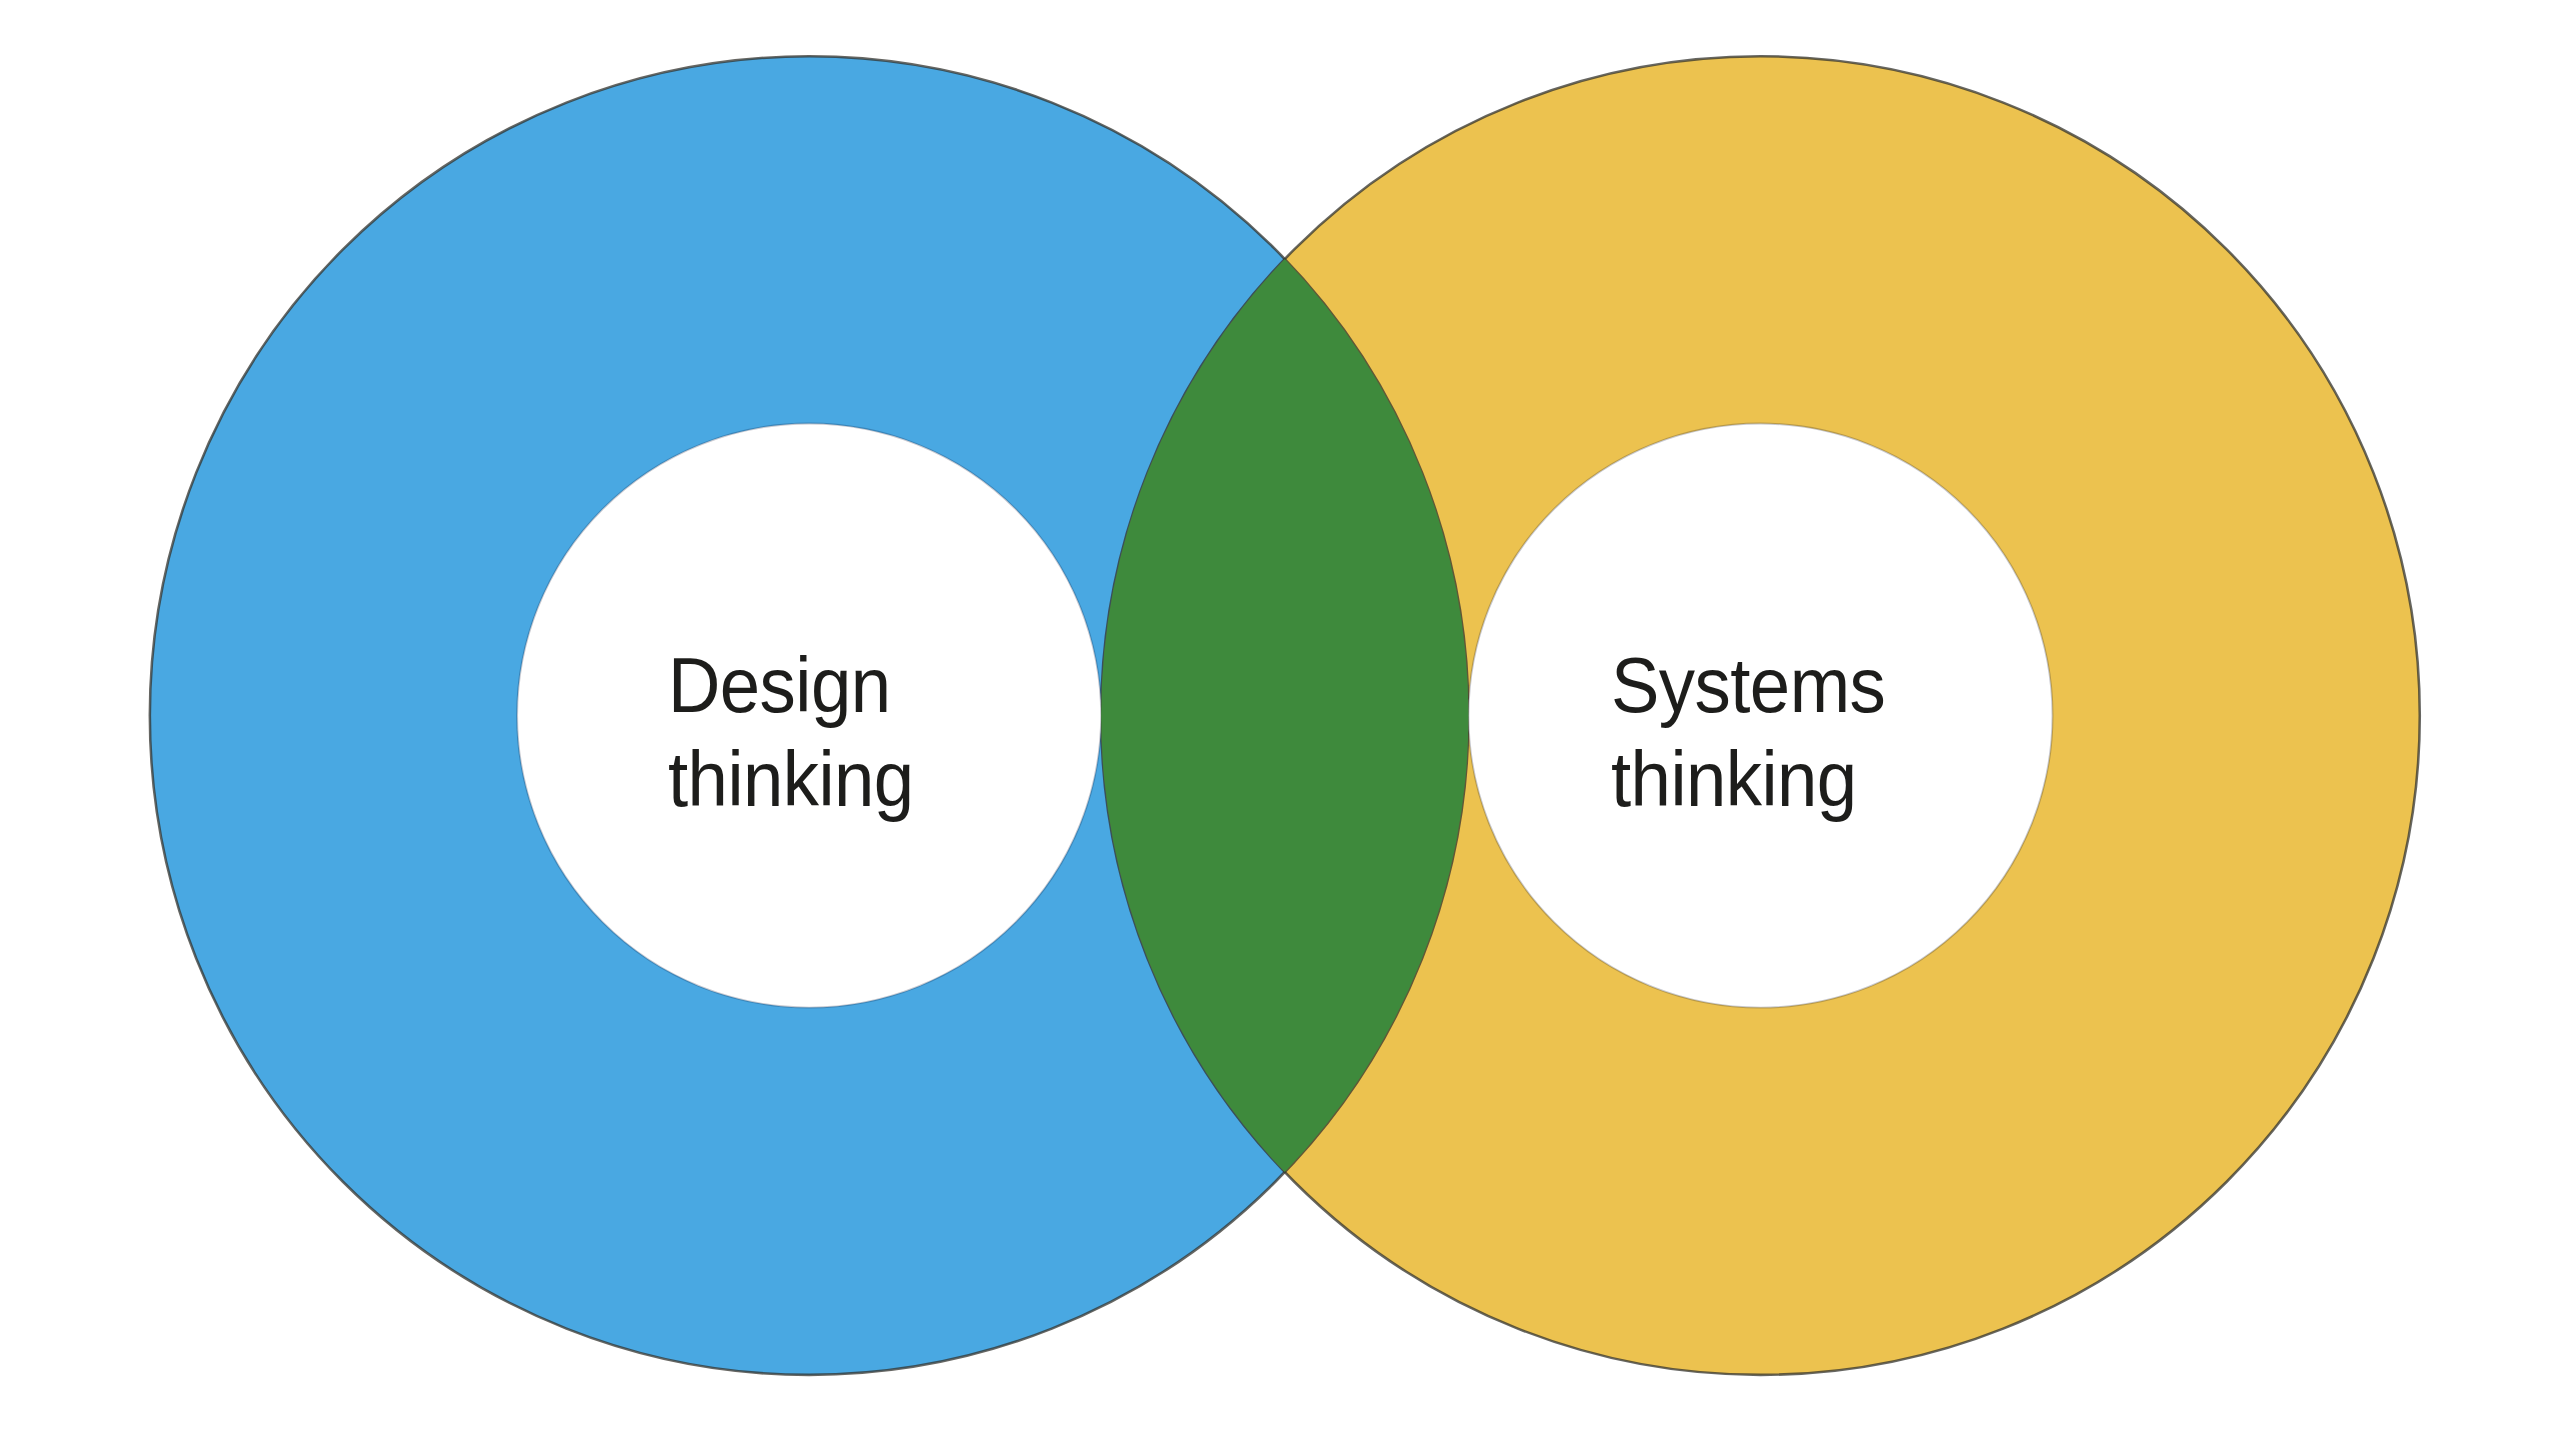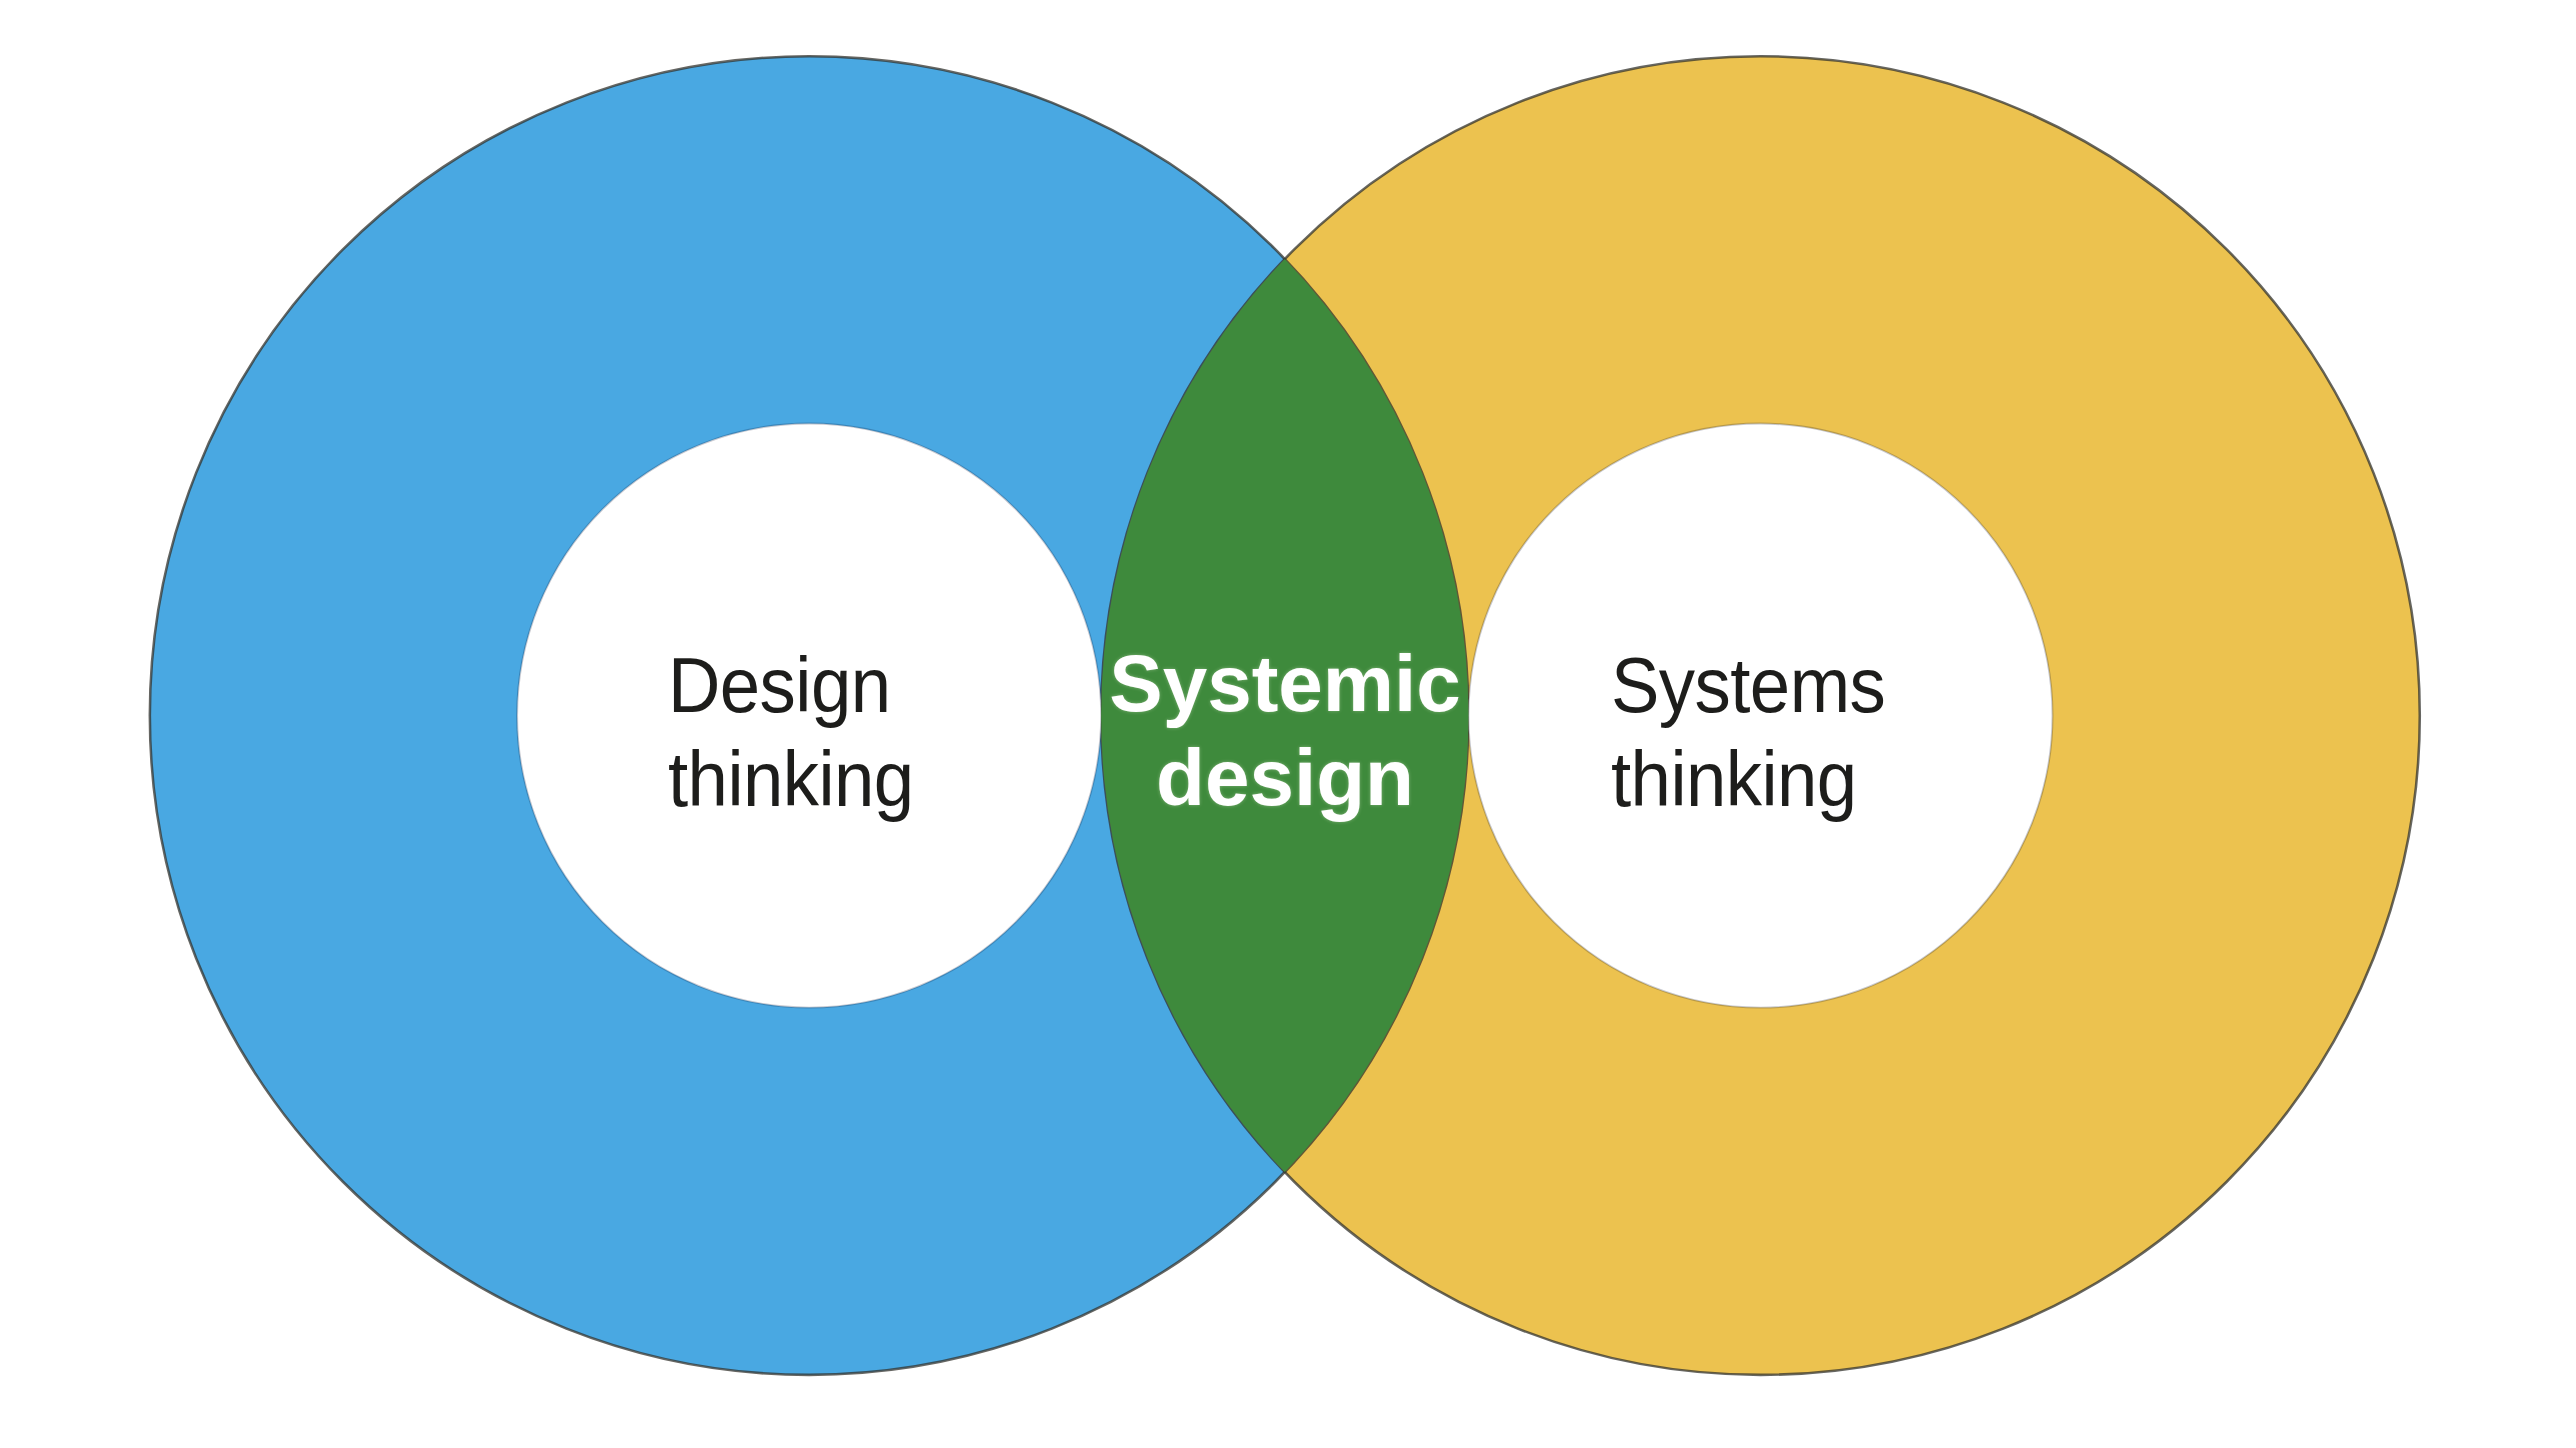--- a/index.html
+++ b/index.html
@@ -66,24 +66,20 @@
     <circle cx="2761" cy="1122" r="458" stroke="rgba(0,10,40,0.22)" stroke-width="3" fill="#ffffff"></circle>
 
     <path d="M 2015 406 A 1034 1034 0 0 1 2015 1838 A 1034 1034 0 0 1 2015 406 Z" fill="#3E8A3C"></path>
   </svg>
 
   <div class="label label-left">
     <span>Design</span>
     <span>thinking</span>
   </div>
 
-  <div class="label label-overlap">
-    <span>Systemic</span>
-    <span>design</span>
-  </div>
 
   <div class="label label-right">
     <span>Systems</span>
     <span>thinking</span>
   </div>
 
 </div>
 
 
 </body></html>

